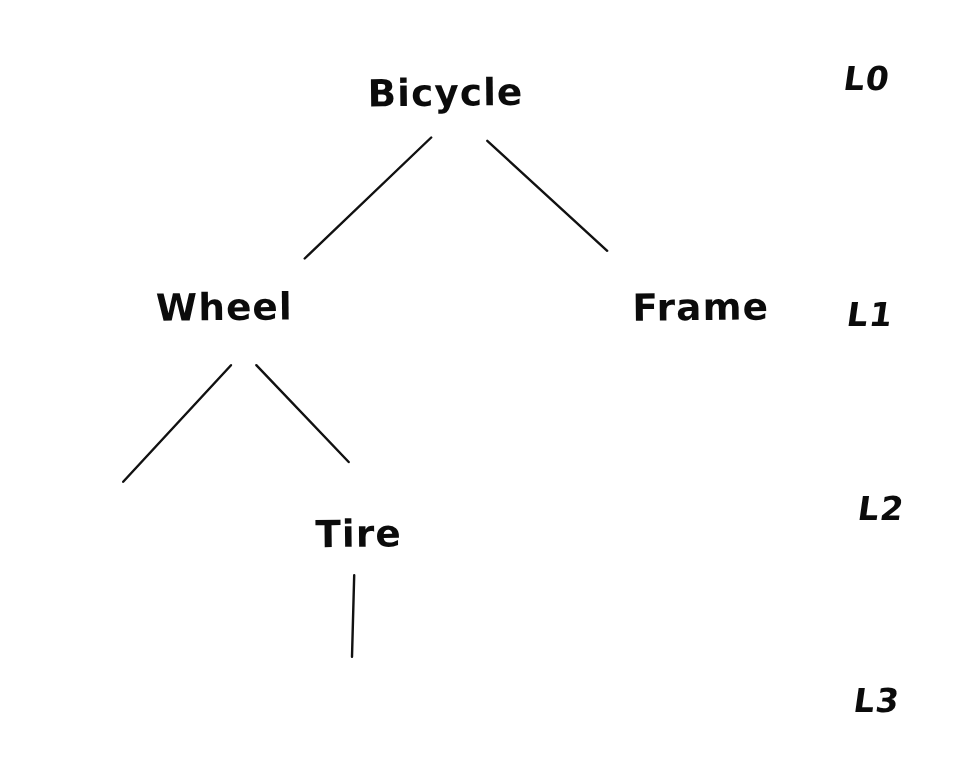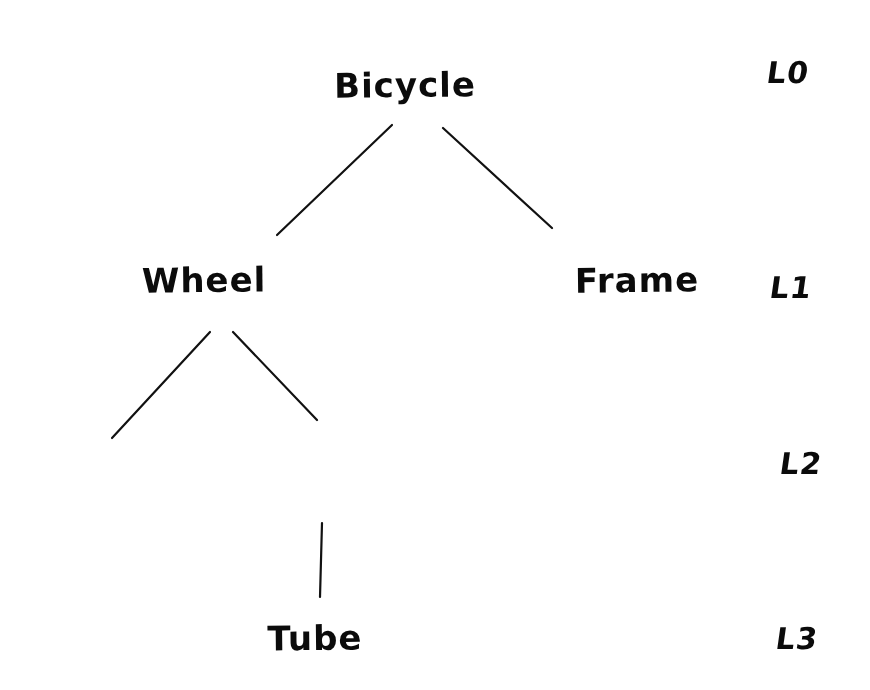--- a/index.html
+++ b/index.html
@@ -66,20 +66,20 @@
     <line x1="392" y1="125" x2="277" y2="235"></line>
     <line x1="443" y1="128" x2="552" y2="228"></line>
     <line x1="210" y1="332" x2="112" y2="438"></line>
     <line x1="233" y1="332" x2="317" y2="420"></line>
     <line x1="322" y1="523" x2="320" y2="597"></line>
   </svg>
 
   <div class="node node-bicycle">Bicycle</div>
   <div class="node node-wheel">Wheel</div>
   <div class="node node-frame">Frame</div>
-  <div class="node node-tube">Tube</div>
+  <div class="node node-tire">Tire</div>
 
   <div class="level-label label-l0">L0</div>
   <div class="level-label label-l1">L1</div>
   <div class="level-label label-l2">L2</div>
   <div class="level-label label-l3">L3</div>
 
 </div>
 
 </body></html>

